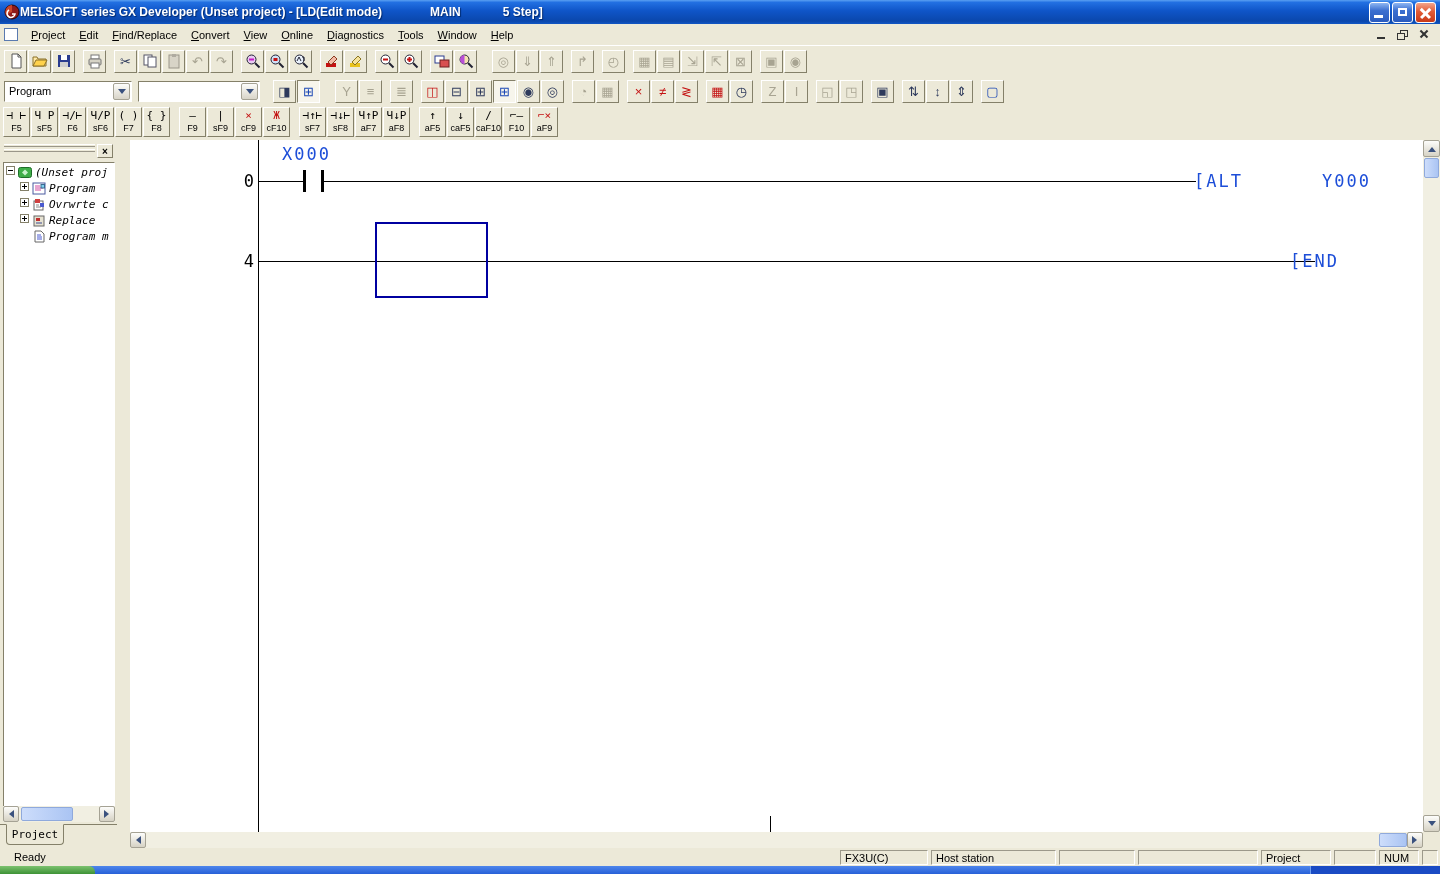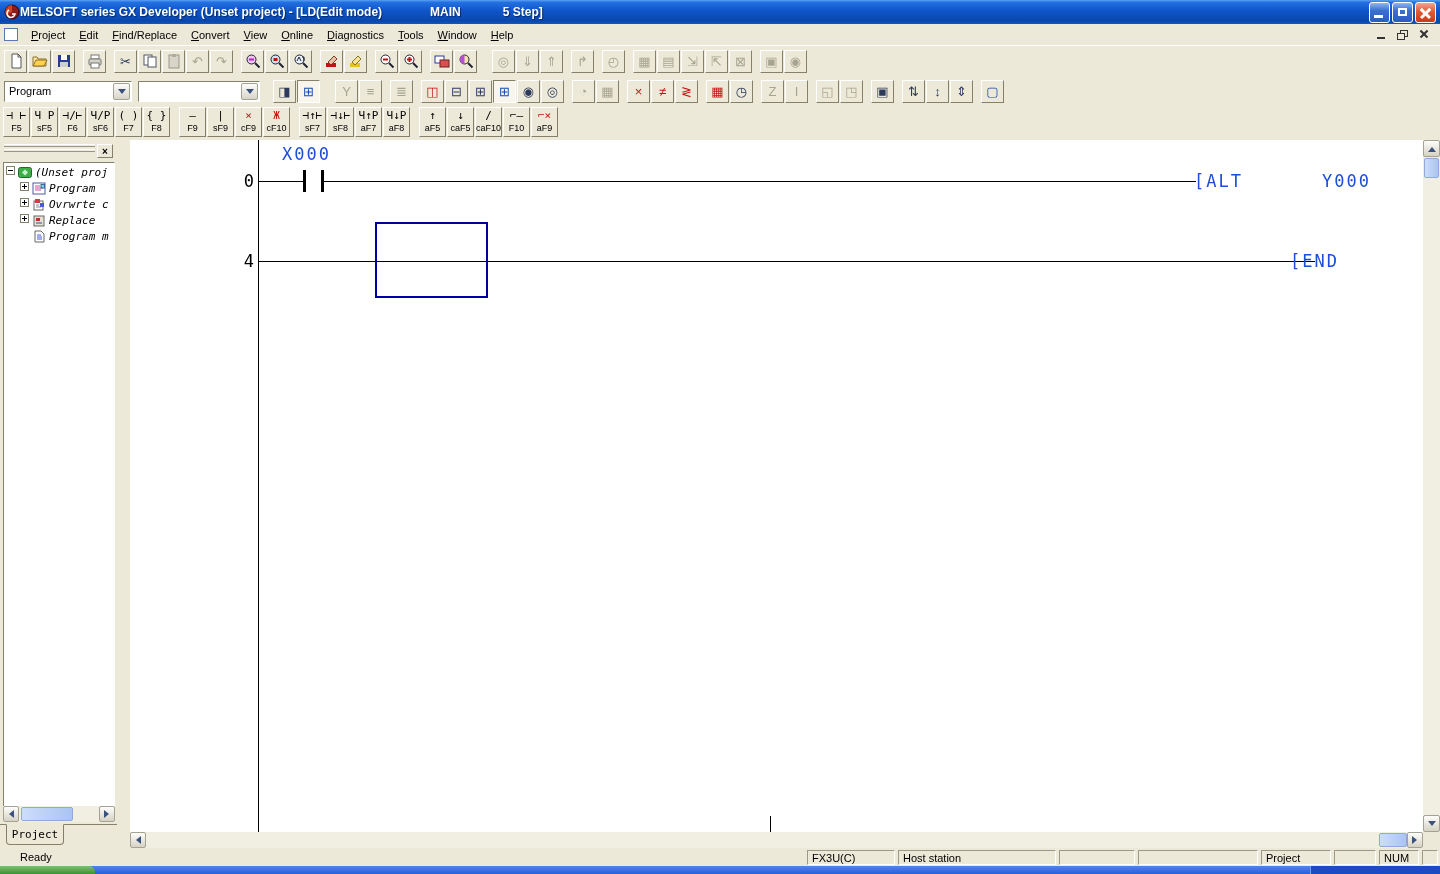--- a/index.html
+++ b/index.html
@@ -106,21 +106,21 @@
     font-size:17px;line-height:20px;}
   .cursor{position:absolute;border:2px solid #0000A0;background:transparent;}
   .vscroll{position:absolute;left:1423px;top:0;width:17px;height:692px;background:#F1EFE2;}
   .hscroll{position:absolute;left:130px;top:692px;width:1293px;height:16px;background:#F1EFE2;display:flex;align-items:center;}
 
   
   .statusbar{position:absolute;left:0;top:848px;width:1440px;height:18px;background:#ECE9D8;
     display:flex;align-items:center;padding:1px 2px;}
   .sfield{height:15px;border:1px solid;border-color:#9C998A #fff #fff #9C998A;
     padding:1px 4px;margin-left:3px;flex:none;white-space:nowrap;}
-  .sfield.msg{border:none;flex:1;margin-left:14px;}
+  .sfield.msg{border:none;flex:1;margin-left:8px;}
 
   
   .taskbar{position:absolute;left:0;top:866px;width:1440px;height:8px;
     background:linear-gradient(180deg,#4E86EC,#2760D8);}
   .startbtn{position:absolute;left:0;top:0;width:95px;height:8px;
     background:linear-gradient(180deg,#7CC26F,#3D9236);border-radius:0 6px 0 0;}
   .tray{position:absolute;right:0;top:0;width:130px;height:8px;background:#1A4BC4;border-left:1px solid #6FA0F0;}
 
   svg{display:block;}
 </style>
@@ -668,21 +668,21 @@
       <span class="sthumb" style="width:28px;height:14px;margin-left:auto"></span>
       <span class="sbtn">
           <span class="tri right"></span>
         </span>
     </div>
   </div>
 
   <div class="statusbar">
     <span class="sfield msg">Ready</span>
     <span class="sfield" style="width:88px">FX3U(C)</span>
-    <span class="sfield" style="width:158px">Host station</span>
+    <span class="sfield" style="width:125px">Host station</span>
     <span class="sfield" style="width:76px"></span>
     <span class="sfield" style="width:120px"></span>
     <span class="sfield" style="width:70px">Project</span>
     <span class="sfield" style="width:42px"></span>
     <span class="sfield" style="width:40px">NUM</span>
     <span class="sfield" style="width:16px"></span>
   </div>
 
   <div class="taskbar">
     <span class="startbtn"></span>

